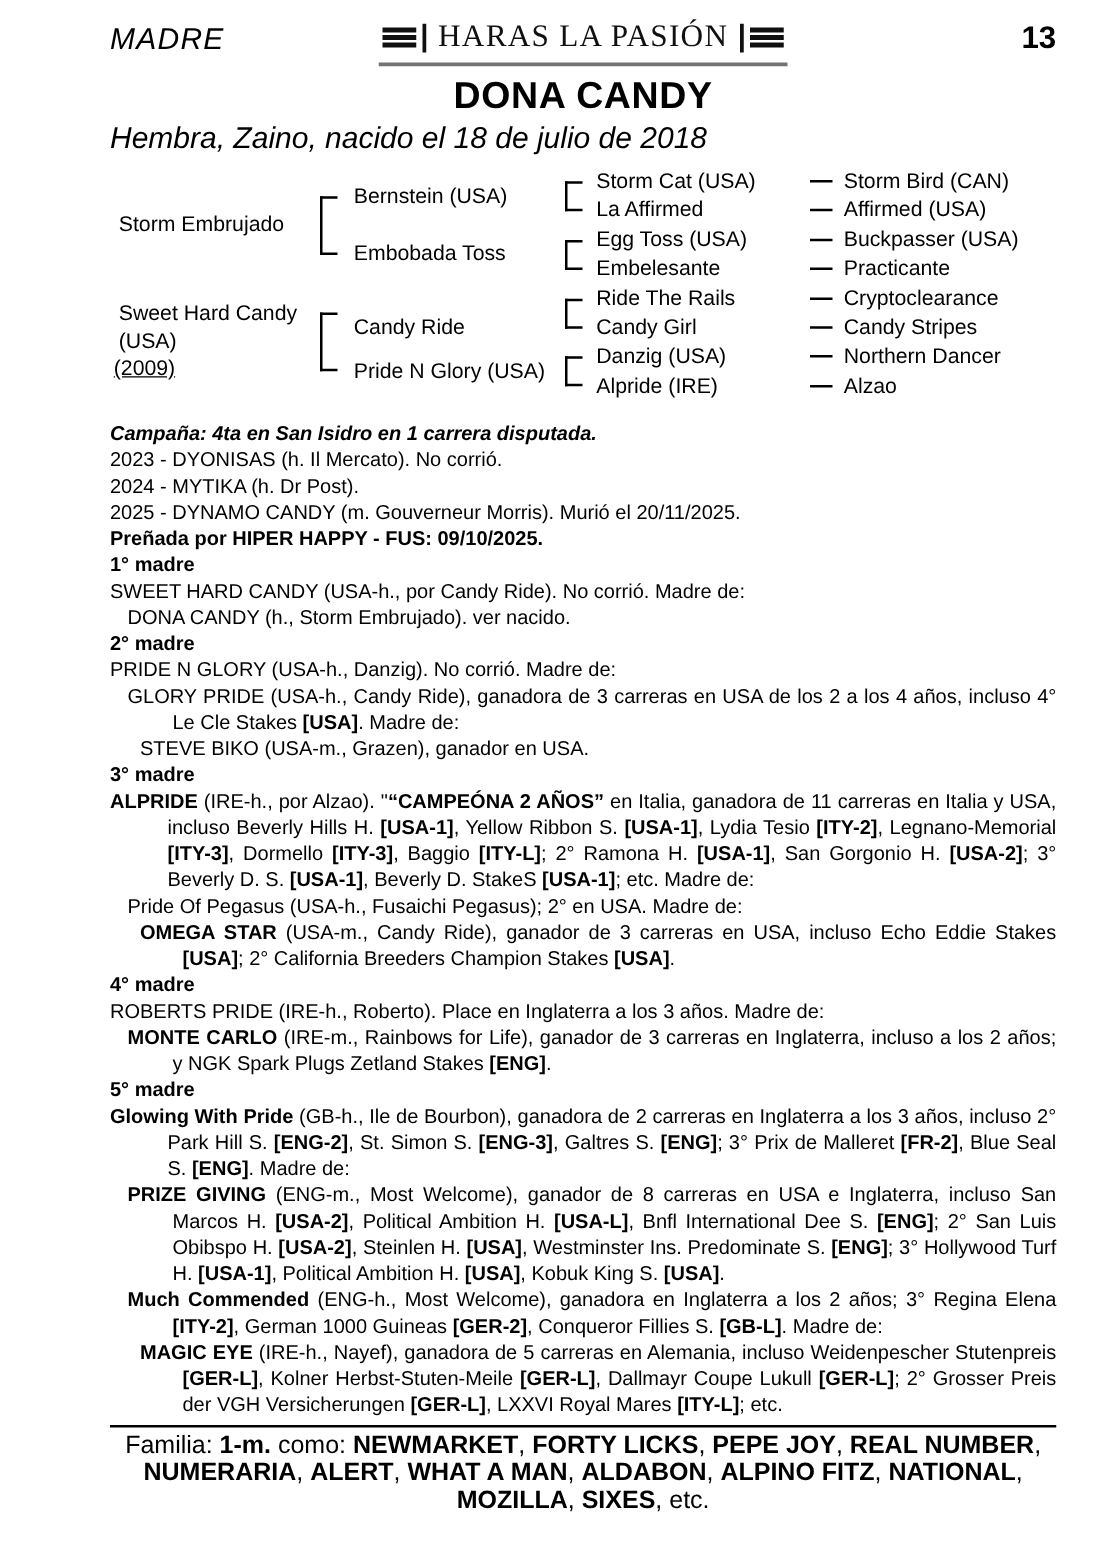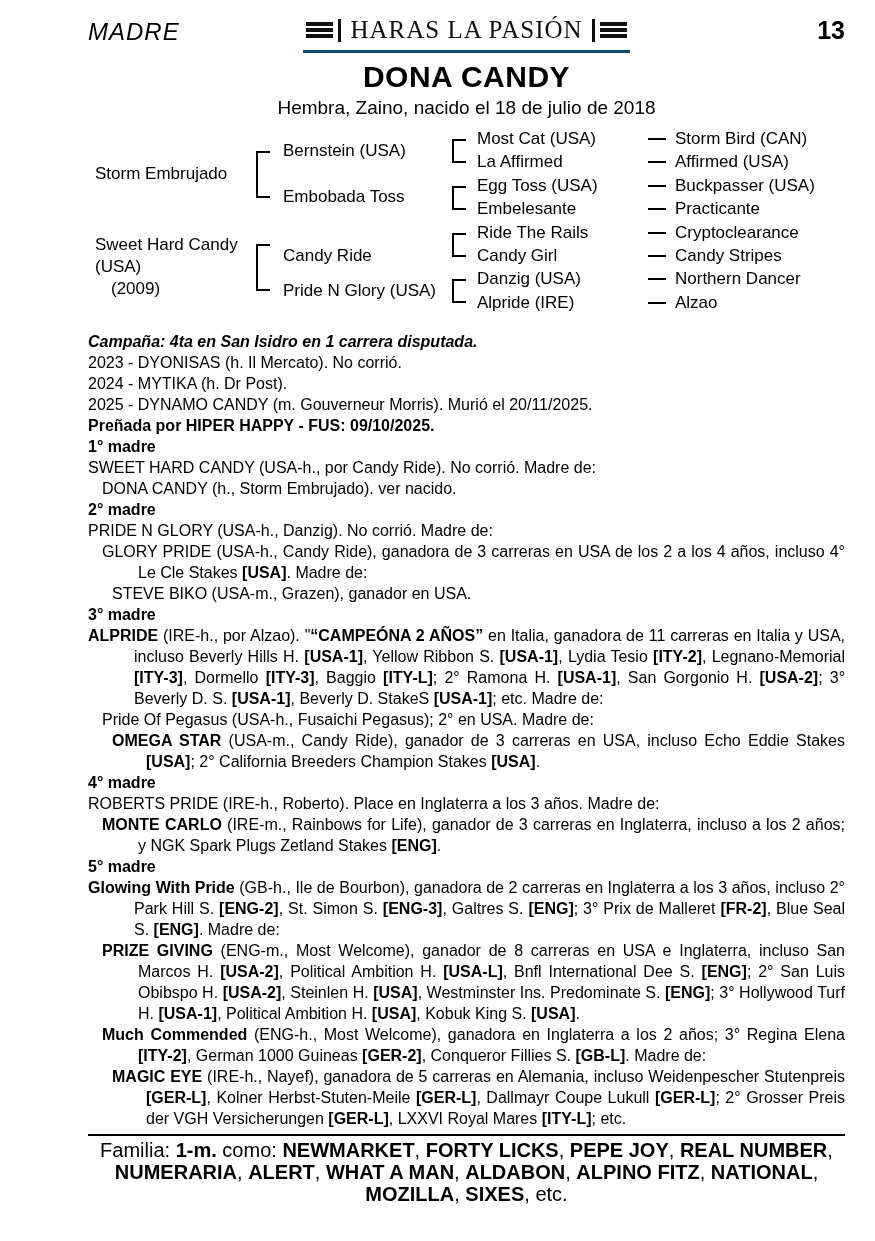--- a/index.html
+++ b/index.html
@@ -3,29 +3,29 @@
 <meta charset="utf-8">
 <style>
   html,body{margin:0;padding:0;background:#fff;}
   body{width:875px;height:1241px;color:#000;font-family:"Liberation Sans",sans-serif;overflow:hidden;}
   .page{box-sizing:border-box;width:875px;height:1241px;padding:14px 30px 0 88px;}
 
   
   .header{display:grid;grid-template-columns:1fr auto 1fr;align-items:flex-start;}
   .madre{font-style:italic;font-size:24px;letter-spacing:1px;padding-top:4px;}
   .pageno{justify-self:end;font-weight:bold;font-size:25px;padding-top:2px;}
-  .brand{display:inline-flex;align-items:center;gap:5px;border-bottom:3px solid #0c4a6e;padding:2px 3px 6px 3px;}
+  .brand{display:inline-flex;align-items:center;gap:5px;border-bottom:3px solid #737373;padding:2px 3px 6px 3px;}
   .bars{display:flex;flex-direction:column;gap:2px;}
   .bars span{display:block;width:27px;height:4px;background:#101010;}
   .vbar{width:3px;height:23px;background:#101010;}
   .brandname{font-family:"Liberation Serif",serif;font-size:25px;letter-spacing:1px;color:#101010;white-space:nowrap;padding:0 4px;}
 
   
   .title{margin-top:7px;text-align:center;font-size:30px;font-weight:bold;letter-spacing:.5px;}
-  .subtitle{margin-top:3px;text-align:center;font-size:19px;}
+  .subtitle{margin-top:3px;text-align:left;font-size:24px;font-style:italic;}
 
   
   .pedigree{position:relative;height:196px;margin-top:9px;font-size:17px;line-height:22px;}
   .ped{position:absolute;white-space:nowrap;}
   .brk{position:absolute;width:14px;border-left:2px solid #000;border-top:2px solid #000;border-bottom:2px solid #000;box-sizing:border-box;}
   .dash{position:absolute;width:18px;height:0;border-top:2px solid #000;}
 
   
   .bodytext{margin-top:7px;font-size:16px;line-height:21px;text-align:justify;}
   .p{margin:0;}
@@ -66,36 +66,36 @@
   </div>
 
   <div class="title">DONA CANDY</div>
   <div class="subtitle">Hembra, Zaino, nacido el 18 de julio de 2018</div>
 
   <div class="pedigree">
 
     <div class="ped" style="left:7px;top:35px;">Storm Embrujado</div>
     <div class="ped" style="left:7px;top:106px;">Sweet Hard Candy</div>
     <div class="ped" style="left:7px;top:128px;">(USA)</div>
-    <div class="ped" style="left:23px;top:150px;">(2009)</div>
+    <div class="ped" style="left:3px;top:150px;text-decoration:underline;">(2009)</div>
 
     <div class="brk" style="left:168px;top:23px;height:47px;"></div>
     <div class="brk" style="left:168px;top:116px;height:47px;"></div>
 
     <div class="ped" style="left:195px;top:12px;">Bernstein (USA)</div>
     <div class="ped" style="left:195px;top:58px;">Embobada Toss</div>
     <div class="ped" style="left:195px;top:117px;">Candy Ride</div>
     <div class="ped" style="left:195px;top:152px;">Pride N Glory (USA)</div>
 
     <div class="brk" style="left:364px;top:11px;height:24px;"></div>
     <div class="brk" style="left:364px;top:58px;height:24px;"></div>
     <div class="brk" style="left:364px;top:105px;height:24px;"></div>
     <div class="brk" style="left:364px;top:151px;height:24px;"></div>
 
-    <div class="ped" style="left:389px;top:0px;">Most Cat (USA)</div>
+    <div class="ped" style="left:389px;top:0px;">Storm Cat (USA)</div>
     <div class="ped" style="left:389px;top:23px;">La Affirmed</div>
     <div class="ped" style="left:389px;top:47px;">Egg Toss (USA)</div>
     <div class="ped" style="left:389px;top:70px;text-align:right;">Embelesante</div>
     <div class="ped" style="left:389px;top:94px;">Ride The Rails</div>
     <div class="ped" style="left:389px;top:117px;">Candy Girl</div>
     <div class="ped" style="left:389px;top:140px;">Danzig (USA)</div>
     <div class="ped" style="left:389px;top:164px;">Alpride (IRE)</div>
 
     <div class="dash" style="left:560px;top:10px;"></div>
     <div class="dash" style="left:560px;top:33px;"></div>

